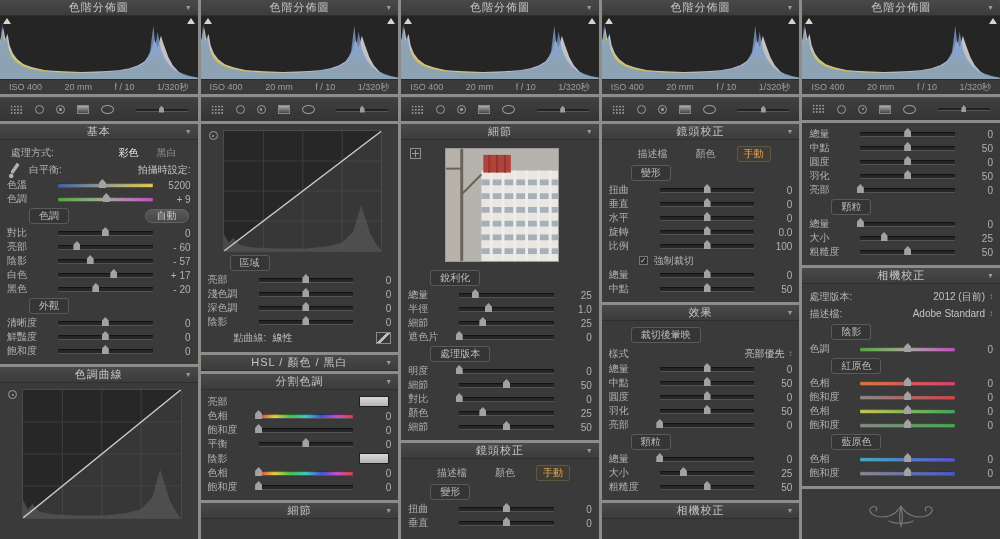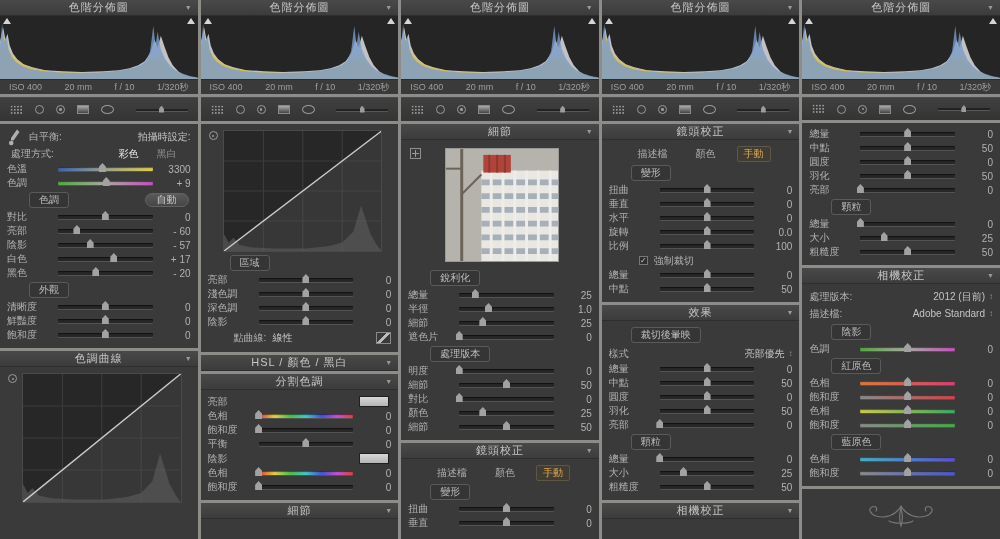--- a/index.html
+++ b/index.html
@@ -106,42 +106,46 @@
         <span class="i-grid"></span>
         <span class="i-circle"></span>
         <span class="i-eye"></span>
         <span class="i-grad"></span>
         <span class="i-ellipse"></span>
         <div class="mini-track">
           <div class="mini-thumb"></div>
         </div>
       </div>
       <section class="panel">
-        <div class="pbody">
+        <div class="phead">
+          <span class="ptitle">基本</span>
+          <span class="ptri">▼</span>
+        </div>
+        <div class="pbody">
+          <div class="row trrow">
+            <span class="trlbl">處理方式:</span>
+            <span class="tropts">
+              <span class="tropt active">彩色</span>
+              <span class="tropt">黑白</span>
+            </span>
+          </div>
           <div class="row wbrow">
             <span class="dropper"><svg width="13" height="19" viewBox="0 0 13 19">
                 <path d="M9,1.5 L11.5,4 L5.5,12.5 L3,12.5 L3,10 Z" fill="#b0b0b0"></path>
                 <circle cx="3.2" cy="15" r="2.3" fill="#b0b0b0"></circle>
               </svg></span>
             <span class="wblbl">白平衡:</span>
             <span class="wbval">拍攝時設定:</span>
           </div>
-          <div class="row trrow">
-            <span class="trlbl">處理方式:</span>
-            <span class="tropts">
-              <span class="tropt active">彩色</span>
-              <span class="tropt">黑白</span>
-            </span>
-          </div>
           <div class="row srow">
             <span class="slbl">色溫</span>
             <div class="track g-temp">
               <div class="thumb" style="left: calc(47% - 3.5px);"></div>
             </div>
-            <span class="sval">3300</span>
+            <span class="sval">5200</span>
           </div>
           <div class="row srow">
             <span class="slbl">色調</span>
             <div class="track g-tint">
               <div class="thumb" style="left: calc(51% - 3.5px);"></div>
             </div>
             <span class="sval">+ 9</span>
           </div>
           <div class="row secrow">
             <span class="secbox">色調</span>

